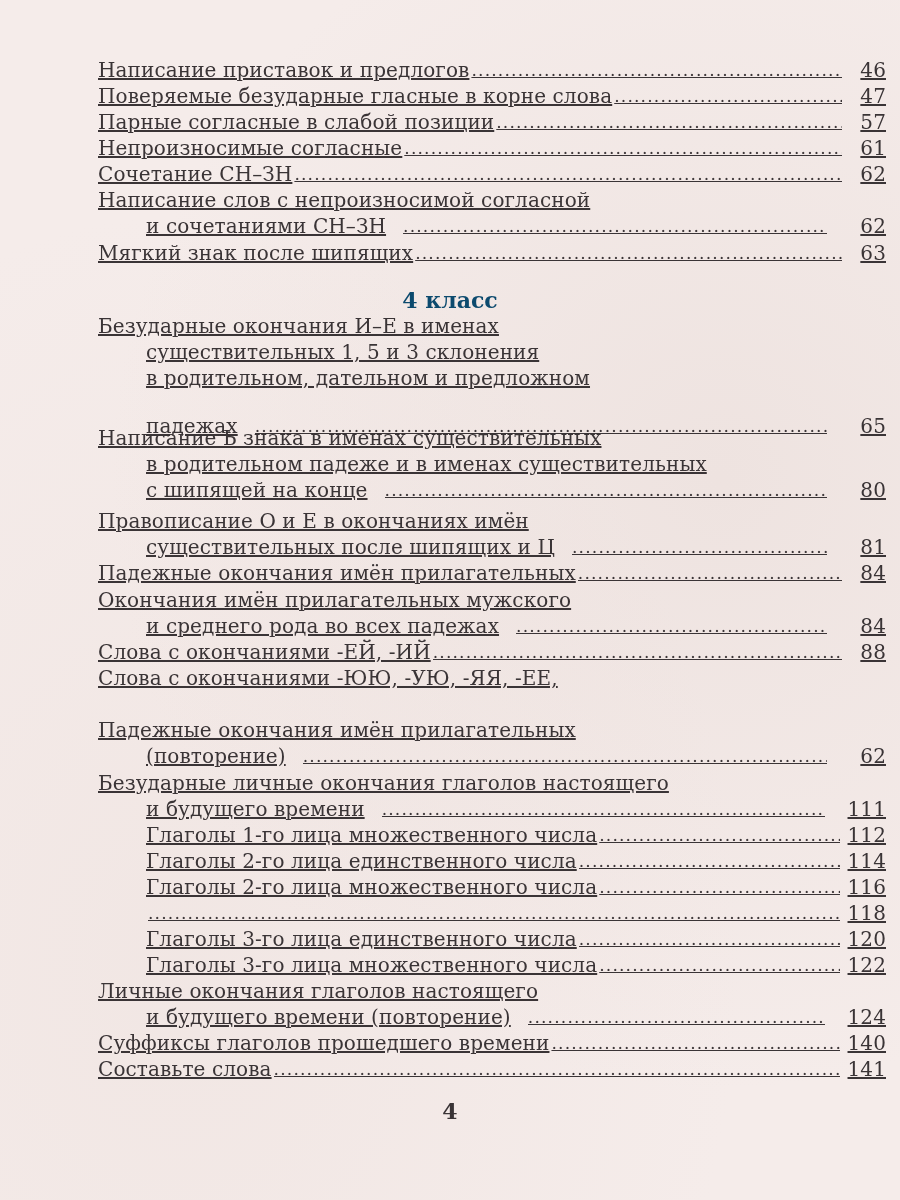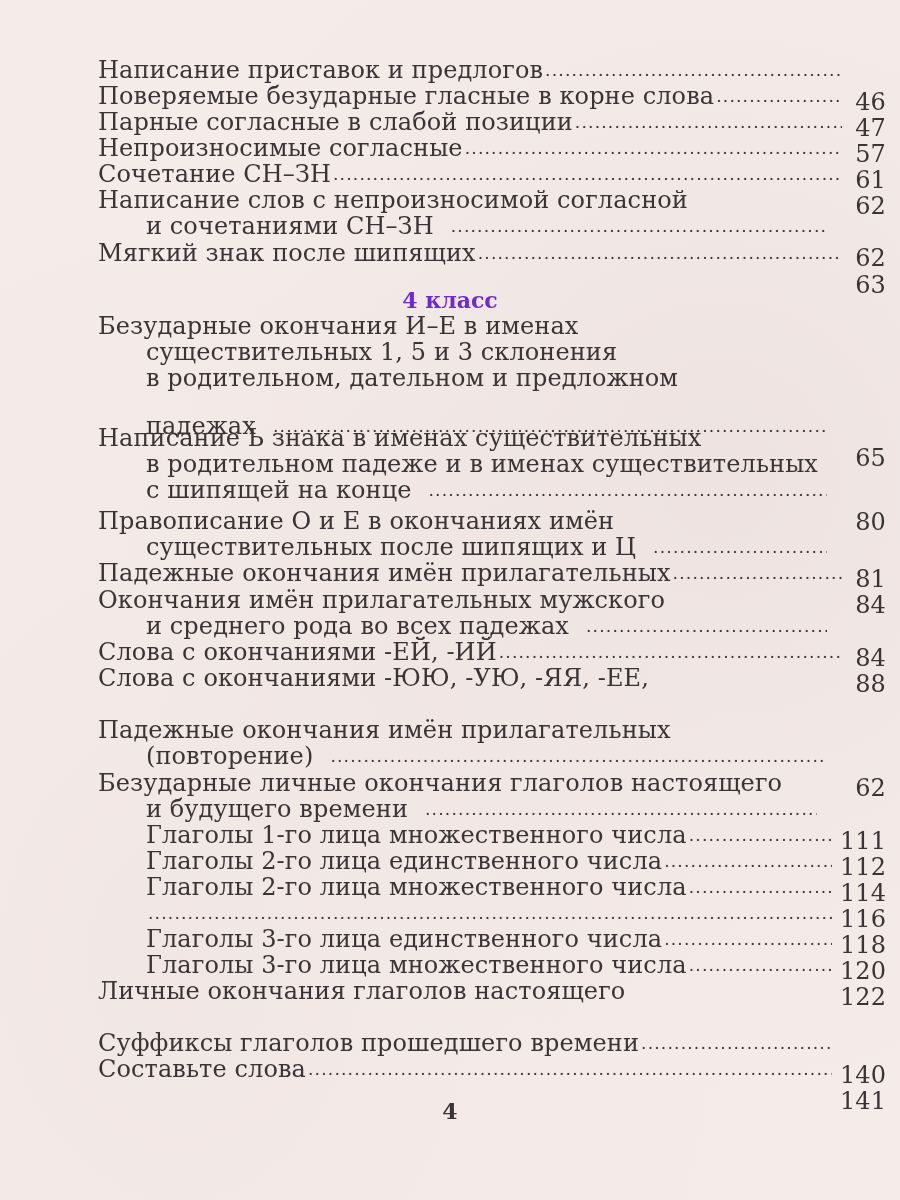--- a/index.html
+++ b/index.html
@@ -22,25 +22,26 @@
       position: absolute;
       left: 0; top: 0;
       width: 900px; height: 1200px;
     }
     .line {
       position: absolute;
       left: 98px;
       width: 788px;
       height: 26px;
       display: flex;
-      align-items: flex-start;
-      font-size: 24px;
+      align-items: flex-end;
+      font-size: 20px;
       line-height: 26px;
       white-space: nowrap;
       letter-spacing: 0.1px;
+      text-decoration: underline;
     }
     .line.indent { left: 146px; width: 740px; gap: 15px; }
     .line.sub { left: 146px; width: 740px; }
     .title { flex: 0 0 auto; }
     .dots {
       flex: 1 1 auto;
       overflow: hidden;
       margin: 0 8px 0 2px;
       color: #3a3436;
       letter-spacing: 1.2px;
@@ -57,21 +58,21 @@
     }
     .section-heading {
       position: absolute;
       left: 0;
       width: 900px;
       top: 286px;
       text-align: center;
       font-size: 22px;
       font-weight: bold;
       line-height: 28px;
-      color: #6d28d9;
+      color: #0c4a6e;
     }
     .folio {
       position: absolute;
       left: 0;
       width: 900px;
       top: 1098px;
       text-align: center;
       font-size: 22px;
       font-weight: bold;
       color: #3a3436;
@@ -228,20 +229,25 @@
   </div>
   <div class="line sub" style="top:952px">
     <span class="title">Глаголы 3-го лица множественного числа</span>
     <span class="dots"></span>
     <span class="page-num">122</span>
   </div>
 
   <div class="line" style="top:978px">
     <span class="title">Личные окончания глаголов настоящего</span>
   </div>
+  <div class="line indent" style="top:1004px">
+    <span class="title">и будущего времени (повторение)</span>
+    <span class="dots"></span>
+    <span class="page-num">124</span>
+  </div>
 
   <div class="line" style="top:1030px">
     <span class="title">Суффиксы глаголов прошедшего времени</span>
     <span class="dots"></span>
     <span class="page-num">140</span>
   </div>
 
   <div class="line" style="top:1056px">
     <span class="title">Составьте слова</span>
     <span class="dots"></span>

